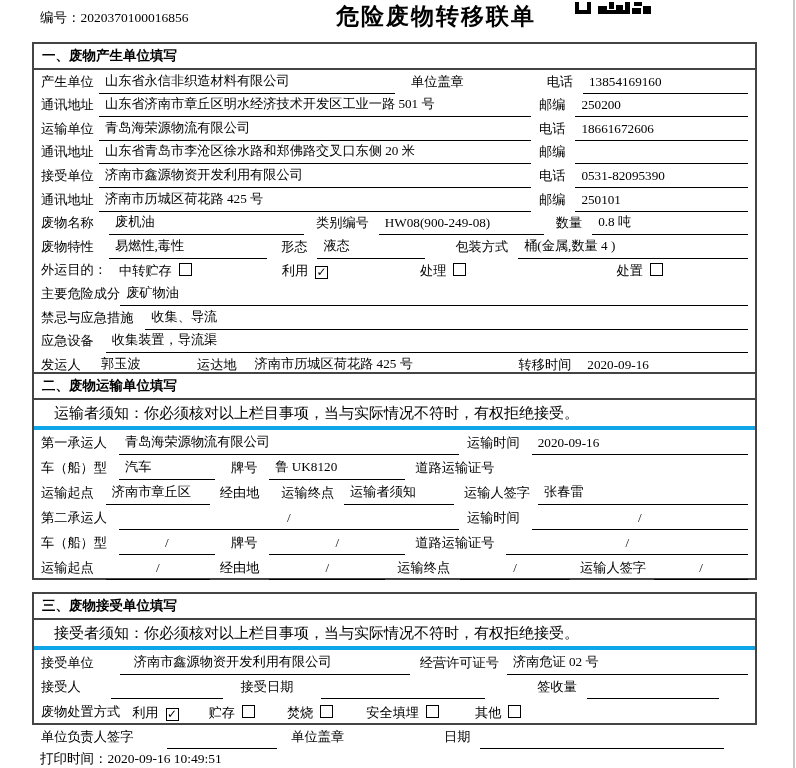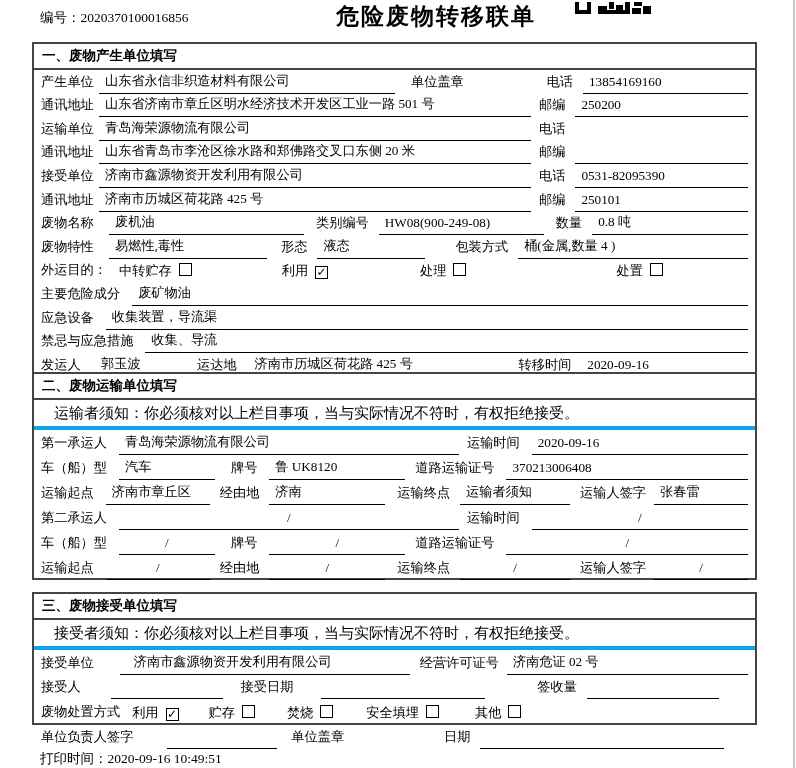--- a/index.html
+++ b/index.html
@@ -80,20 +80,21 @@
       <span class="lb" style="width:58px">通讯地址</span>
       <span class="ul" style="width:432px">山东省济南市章丘区明水经济技术开发区工业一路 501 号</span>
       <span class="lb" style="margin-left:8px;margin-right:10px">邮编</span>
       <span class="ul fx">250200</span>
     </div>
 
     <div class="row">
       <span class="lb" style="width:58px">运输单位</span>
       <span class="ul" style="width:432px">青岛海荣源物流有限公司</span>
       <span class="lb" style="margin-left:8px;margin-right:10px">电话</span>
+      <span class="ul fx">18661672606</span>
     </div>
 
     <div class="row">
       <span class="lb" style="width:58px">通讯地址</span>
       <span class="ul" style="width:432px">山东省青岛市李沧区徐水路和郑佛路交叉口东侧 20 米</span>
       <span class="lb" style="margin-left:8px;margin-right:10px">邮编</span>
       <span class="ul fx"></span>
     </div>
 
     <div class="row">
@@ -130,32 +131,32 @@
 
     <div class="row">
       <span class="lb">外运目的：</span>
       <span class="opt" style="margin-left:12px"><span class="opt-t">中转贮存</span><span class="cb"></span></span>
       <span class="opt" style="margin-left:90px"><span class="opt-t">利用</span><span class="cb on">✓</span></span>
       <span class="opt" style="margin-left:92px"><span class="opt-t">处理</span><span class="cb"></span></span>
       <span class="opt" style="margin-left:150px"><span class="opt-t">处置</span><span class="cb"></span></span>
     </div>
 
     <div class="row">
-      <span class="lb" style="margin-right:12px">主要危险成分</span>
+      <span class="lb" style="">主要危险成分</span>
       <span class="ul fx">废矿物油</span>
+    </div>
+
+    <div class="row">
+      <span class="lb" style="margin-right:12px">禁忌与应急措施</span>
+      <span class="ul fx">收集、导流</span>
     </div>
 
     <div class="row">
       <span class="lb" style="margin-right:12px">应急设备</span>
       <span class="ul fx">收集装置，导流渠</span>
-    </div>
-
-    <div class="row">
-      <span class="lb" style="margin-right:12px">禁忌与应急措施</span>
-      <span class="ul fx">收集、导流</span>
     </div>
 
     <div class="row">
       <span class="lb" style="width:44px;margin-right:10px">发运人</span>
       <span class="ul" style="width:62px">郭玉波</span>
       <span class="lb" style="margin-left:40px;margin-right:12px">运达地</span>
       <span class="ul" style="width:252px">济南市历城区荷花路 425 号</span>
       <span class="lb" style="margin-left:18px;margin-right:10px">转移时间</span>
       <span class="ul fx">2020-09-16</span>
     </div>
@@ -171,28 +172,26 @@
       <span class="lb" style="margin-left:8px;margin-right:12px">运输时间</span>
       <span class="ul fx">2020-09-16</span>
     </div>
 
     <div class="row">
       <span class="lb" style="margin-right:12px">车（船）型</span>
       <span class="ul" style="width:96px">汽车</span>
       <span class="lb" style="margin-left:16px;margin-right:12px">牌号</span>
       <span class="ul" style="width:136px">鲁 UK8120</span>
       <span class="lb" style="margin-left:10px;margin-right:12px">道路运输证号</span>
-      <span class="ul fx">370213006408</span>
     </div>
 
     <div class="row">
       <span class="lb" style="margin-right:12px">运输起点</span>
       <span class="ul" style="width:104px">济南市章丘区</span>
       <span class="lb" style="margin-left:10px;margin-right:10px">经由地</span>
-      <span class="ul" style="width:116px">济南</span>
       <span class="lb" style="margin-left:12px;margin-right:10px">运输终点</span>
       <span class="ul" style="width:110px">运输者须知</span>
       <span class="lb" style="margin-left:10px;margin-right:8px">运输人签字</span>
       <span class="ul fx">张春雷</span>
     </div>
 
     <div class="row">
       <span class="lb" style="margin-right:12px">第二承运人</span>
       <span class="ul c" style="width:340px">/</span>
       <span class="lb" style="margin-left:8px;margin-right:12px">运输时间</span>

